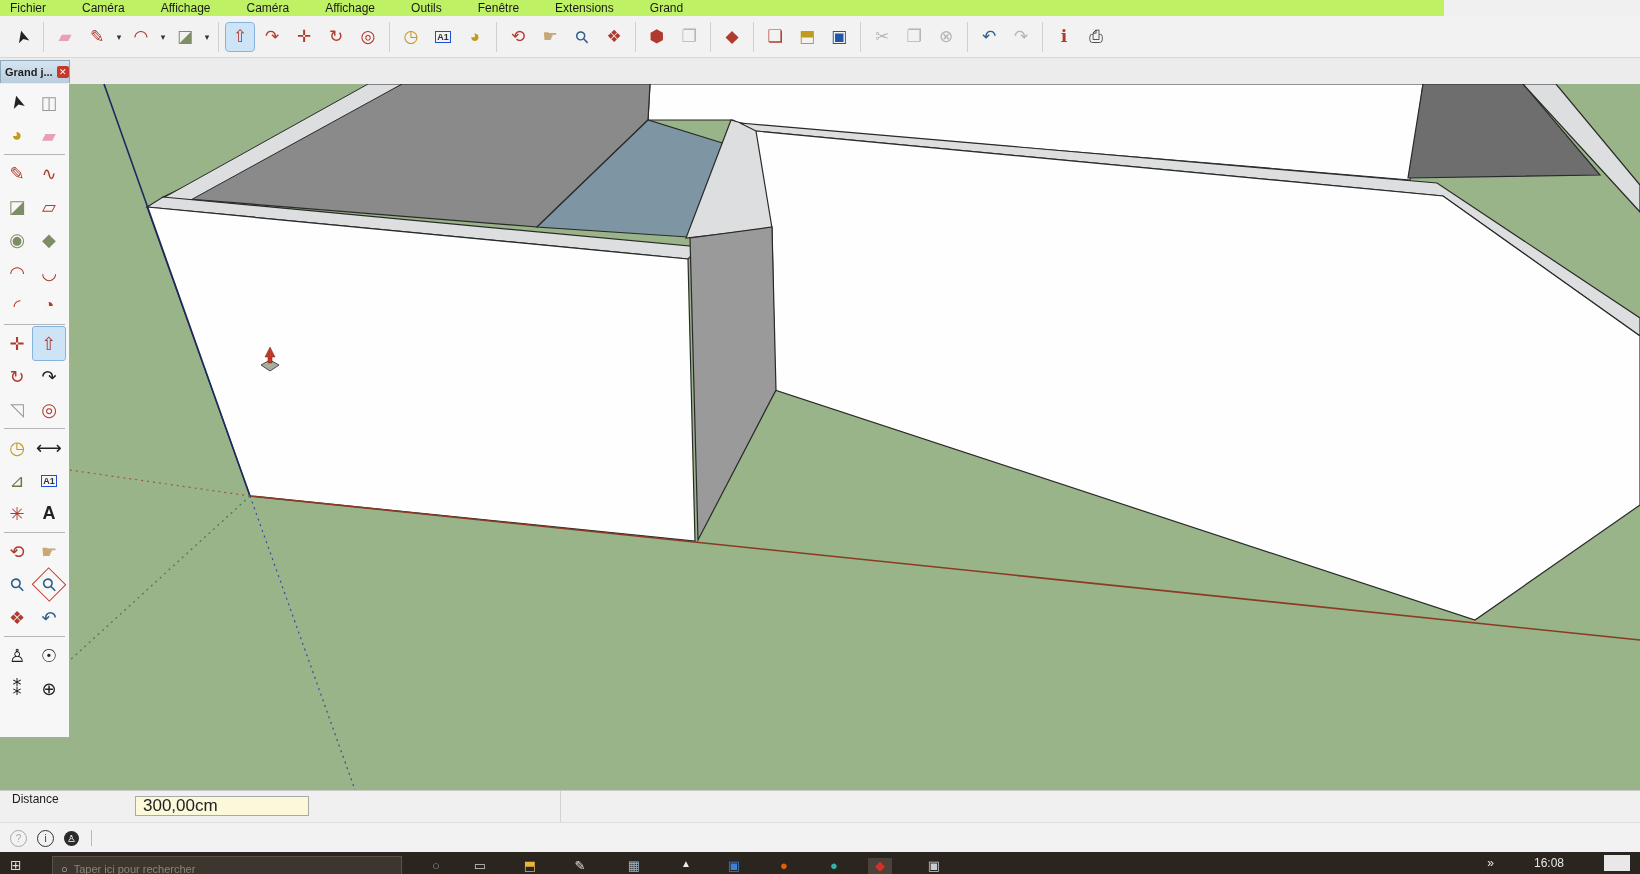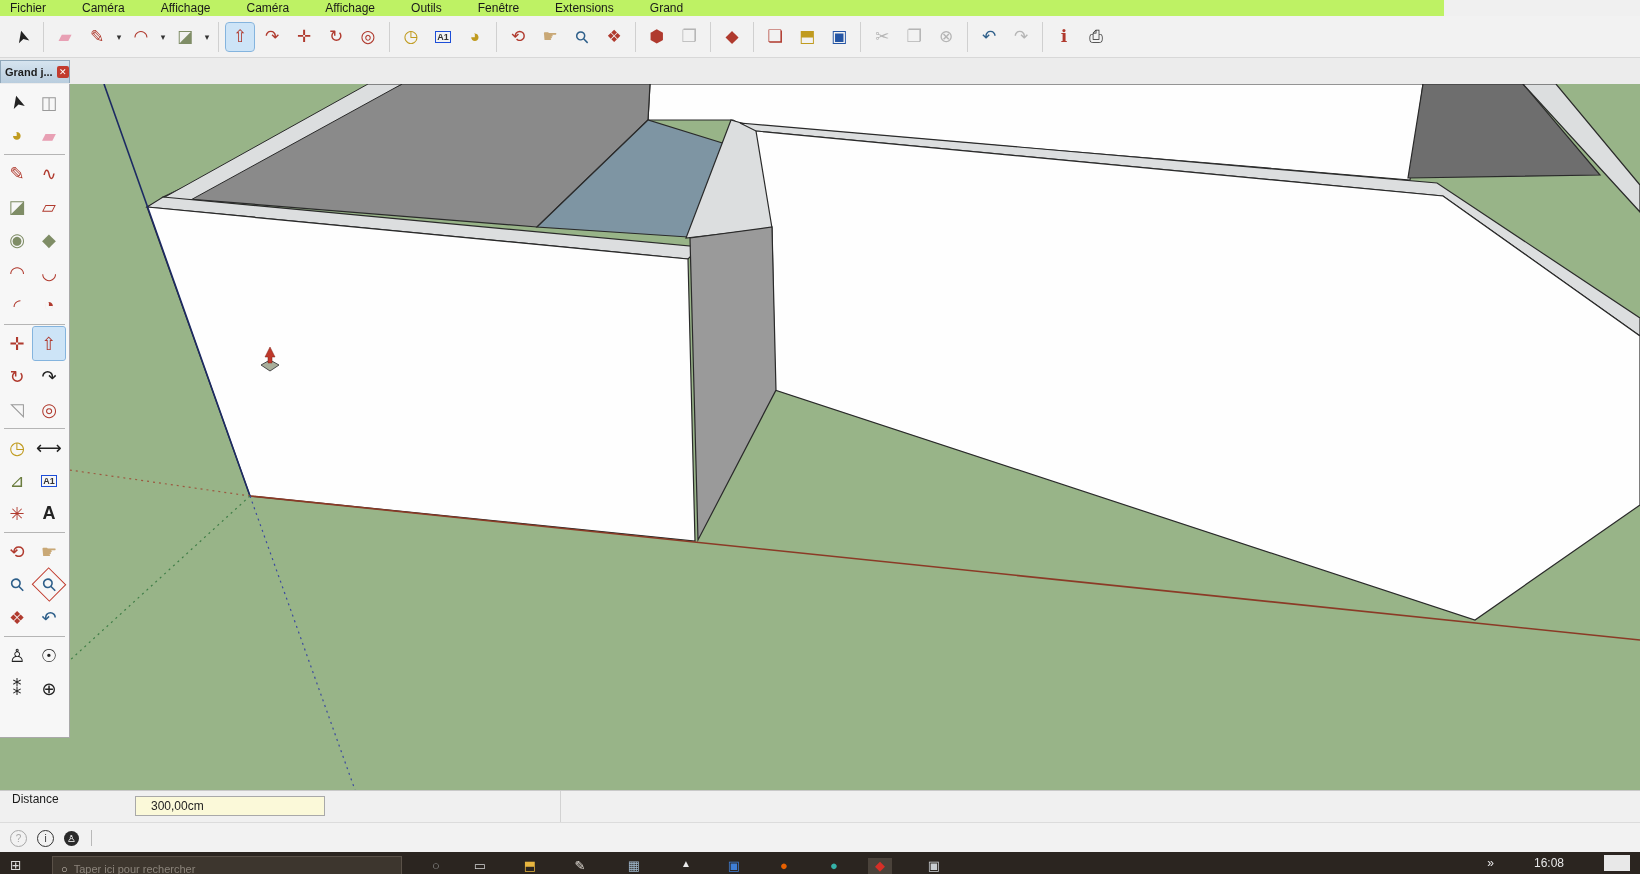--- a/index.html
+++ b/index.html
@@ -36,21 +36,21 @@
     display:flex;flex-wrap:wrap;align-content:flex-start;padding:2px 1px;}
   .p{width:32px;height:33px;display:flex;align-items:center;justify-content:center;
     font-size:18px;cursor:default;border-radius:2px}
   .pdiv{width:62px;height:1px;background:#b5b5b5;margin:2px 3px}
   .boxed{outline:1px solid #c0392b;outline-offset:-5px}
   
   #measure{left:0;top:790px;width:1640px;height:32px;background:#f0f0f0;border-top:1px solid #c9c9c9;}
   #measpanel{left:0;top:0;width:560px;height:32px;border-right:1px solid #d2d2d2;background:#f0f0f0}
   #mlabel{left:12px;top:1px;font-size:12px;color:#1a1a1a}
   #mvalue{left:135px;top:5px;width:158px;height:18px;background:#fbf9d9;border:1px solid #a9a9a9;
-    font-size:12px;color:#222;padding:0 15px;font-family:"Liberation Sans",sans-serif}
+    font-size:17px;color:#222;padding:0 7px;font-family:"Liberation Sans",sans-serif}
   
   #status{left:0;top:822px;width:1640px;height:30px;background:#f2f2f2;border-top:1px solid #dcdcdc;
     display:flex;align-items:center;font-size:12px;color:#111}
   .scirc{width:15px;height:15px;border-radius:50%;margin-left:10px;display:flex;align-items:center;
     justify-content:center;font-size:10px;}
   .c1{border:1.5px solid #a8a8a8;color:#a8a8a8}
   .c2{border:1.5px solid #333;color:#333}
   .c3{background:#2a2a2a;color:#fff}
   #sbar-sep{width:1px;height:16px;background:#b9b9b9;margin:0 8px 0 12px}
   

